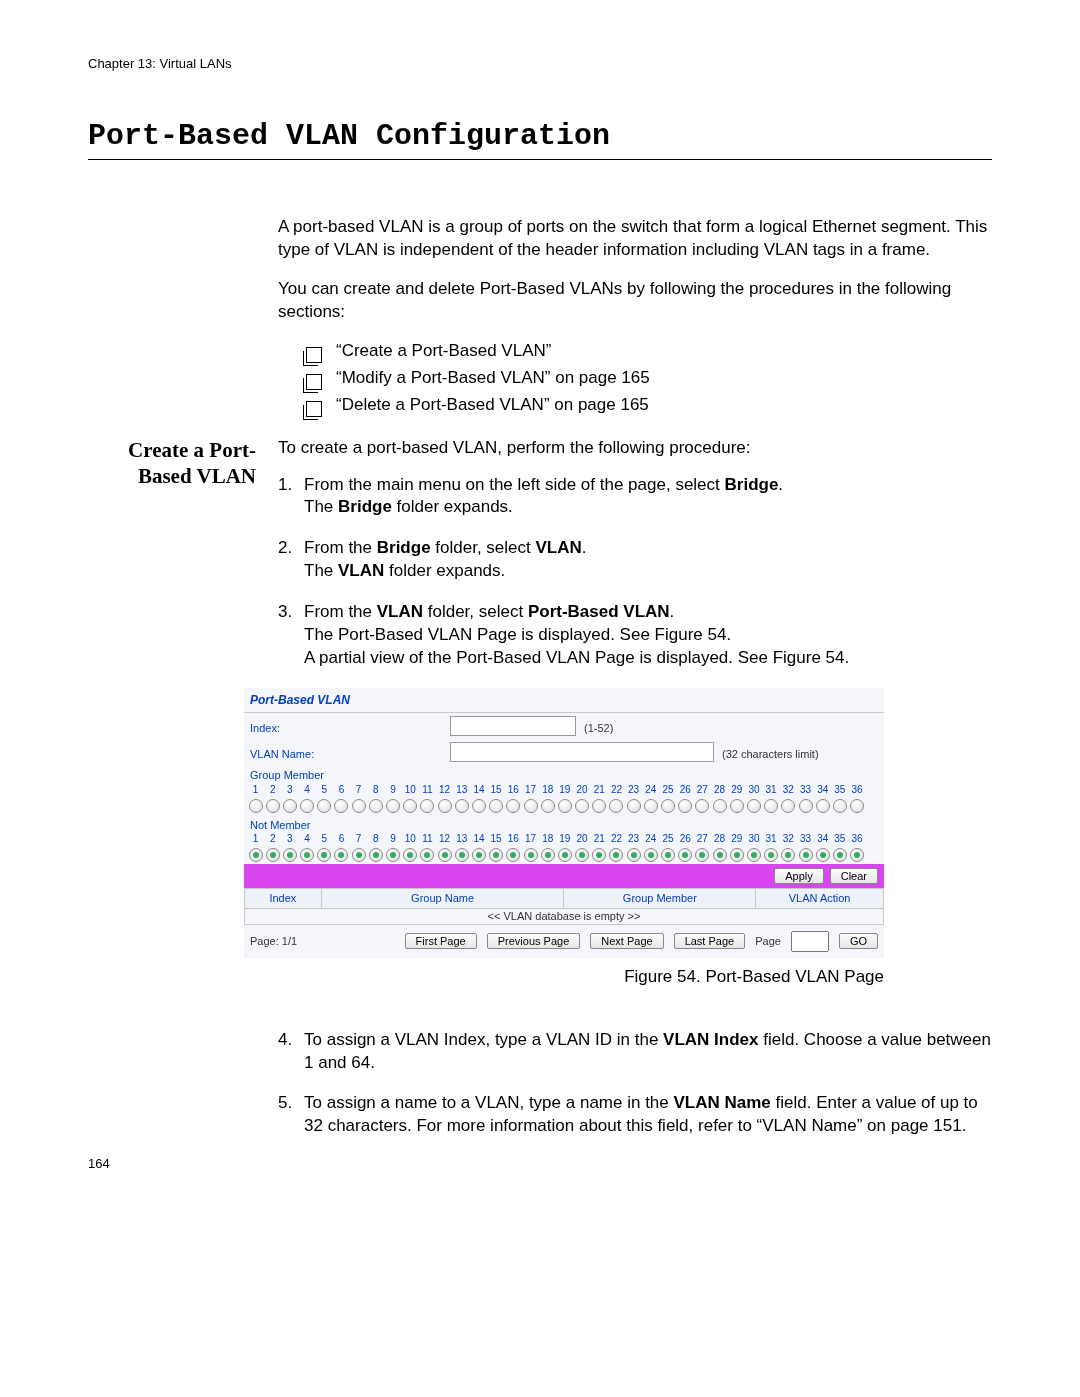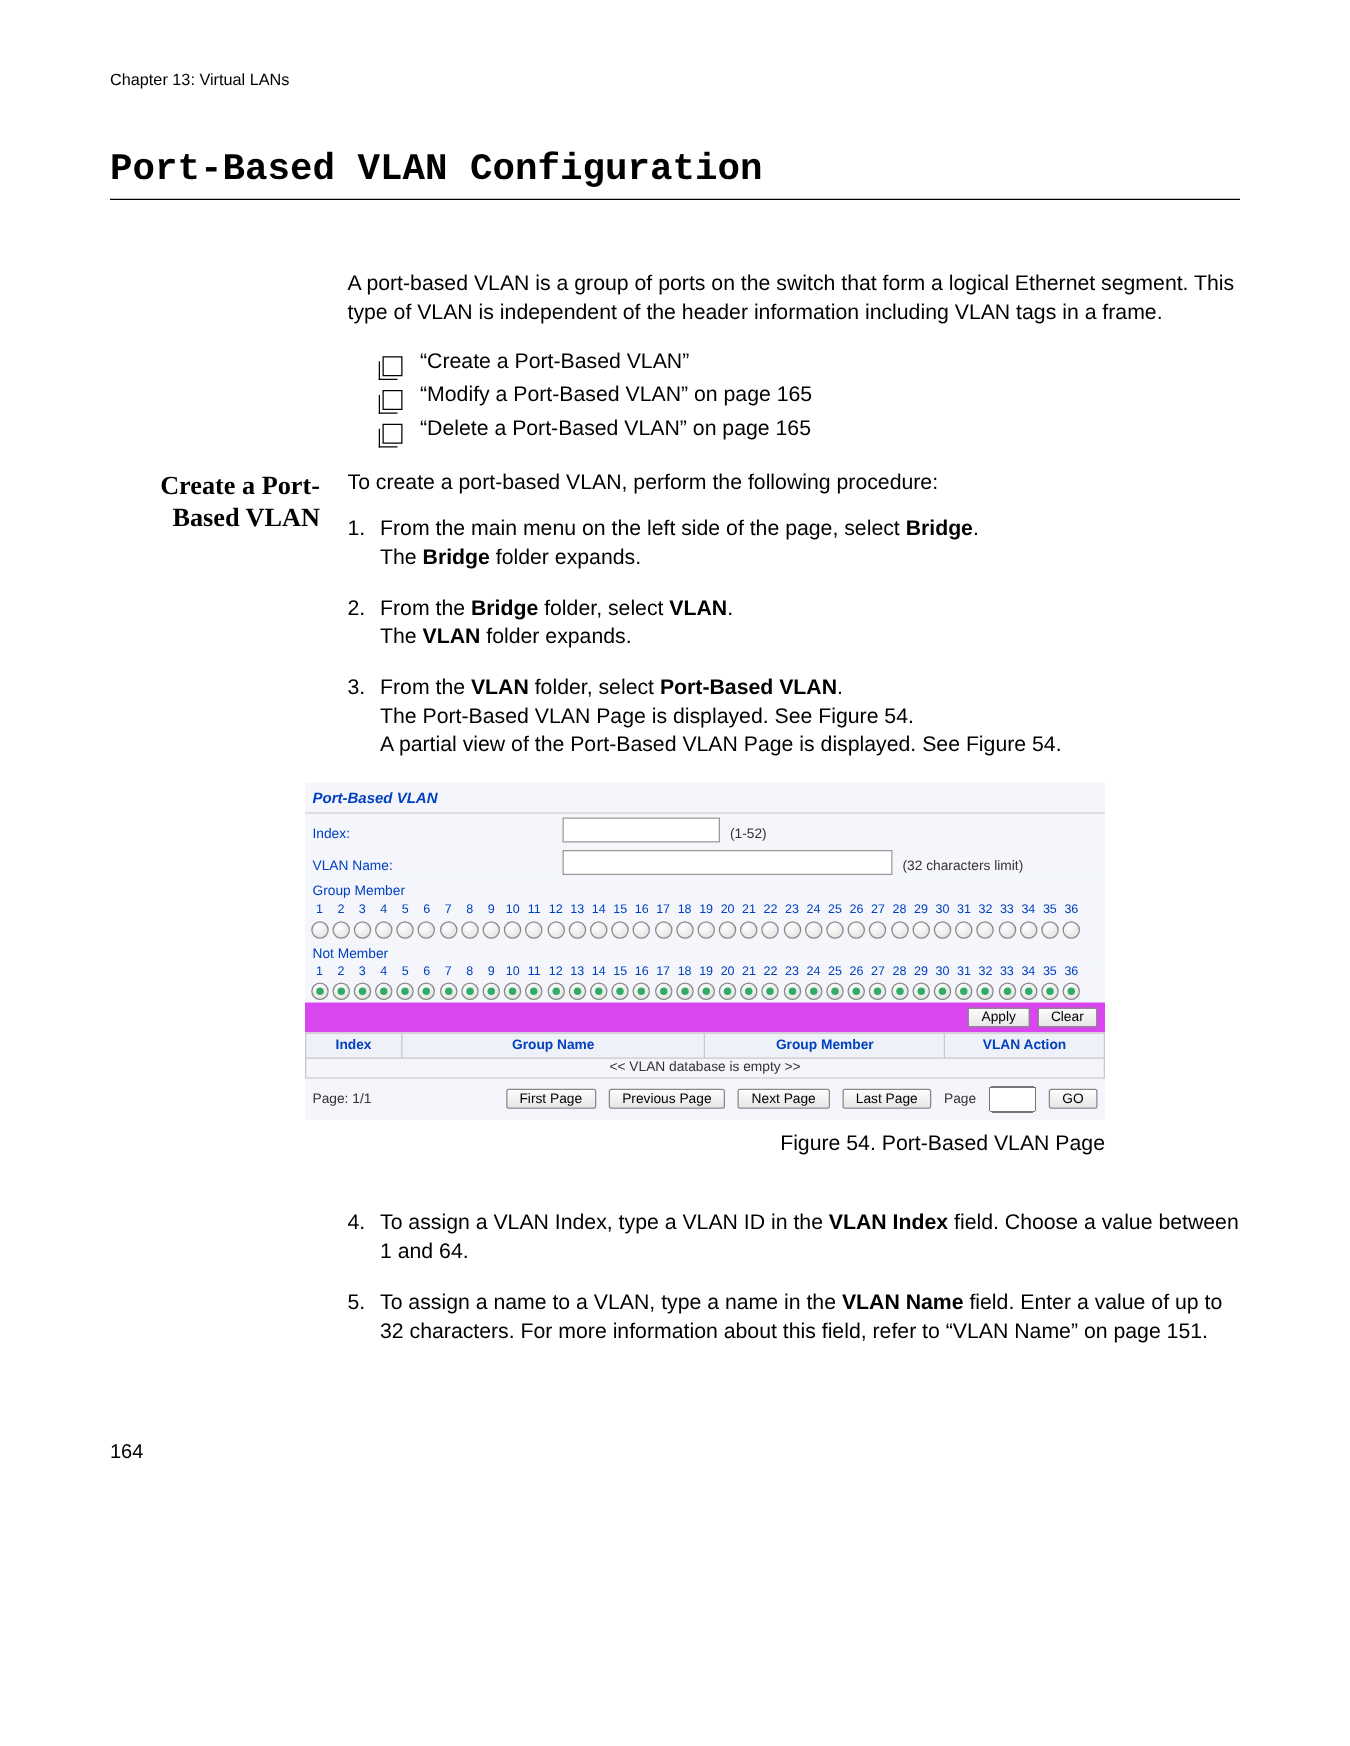--- a/index.html
+++ b/index.html
@@ -138,47 +138,48 @@
   .mini-btn{
     font-size:11px; padding:1px 10px; border:1px solid #888;
     background:linear-gradient(#fdfdfd,#e6e6e6);
     border-radius:2px;
   }
   .vlan-table{
     width:100%; border-collapse:collapse; font-size:11px;
     background:#f4f6fb;
   }
   .vlan-table th{
-    color:#0040c0; font-weight:bold; border:1px solid #c8c8c8;
+    color:#0040c0; font-weight:normal; border:1px solid #c8c8c8;
     padding:2px 4px; background:#eef1f8;
   }
   .vlan-table td{
     border:1px solid #c8c8c8; text-align:center; padding:0;
   }
   .pager-row{
     display:flex; align-items:center; gap:10px;
     padding:6px; background:#f4f6fb; font-size:11px;
   }
   .pager-row .spacer{ flex:1; }
   .page-num-footer{
-    position:absolute; left:88px; bottom:32px; font-size:16px;
+    position:absolute; left:88px; bottom:32px; font-size:13px;
   }
 </style>
 </head>
 <body>
 
 <div class="page">
   <div class="running-head">Chapter 13: Virtual LANs</div>
 
   <div class="main-title">Port-Based VLAN Configuration</div>
 
   <div class="two-col">
     <div class="left-col"></div>
     <div class="right-col">
       <div class="para">A port-based VLAN is a group of ports on the switch that form a logical Ethernet segment. This type of VLAN is independent of the header information including VLAN tags in a frame.</div>
+      <div class="para">You can create and delete Port-Based VLANs by following the procedures in the following sections:</div>
       <div class="bullets">
         <div class="bullet-row">
           <div class="bullet-icon"></div>
           <div>“Create a Port-Based VLAN”</div>
         </div>
         <div class="bullet-row">
           <div class="bullet-icon"></div>
           <div>“Modify a Port-Based VLAN” on page 165</div>
         </div>
         <div class="bullet-row">

